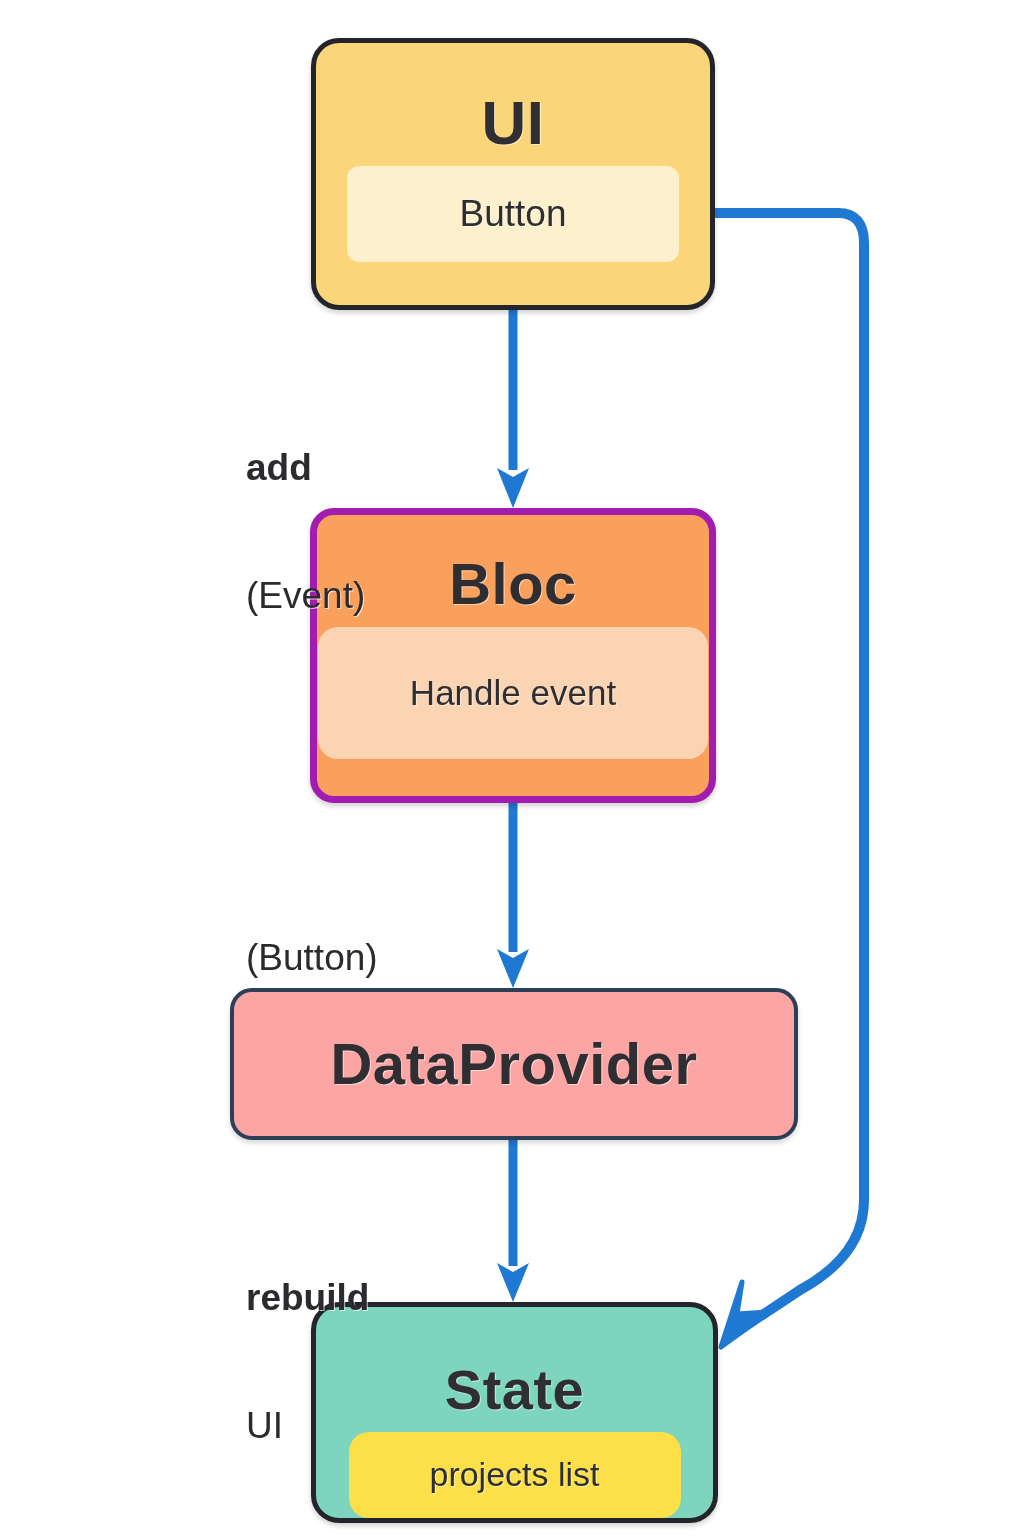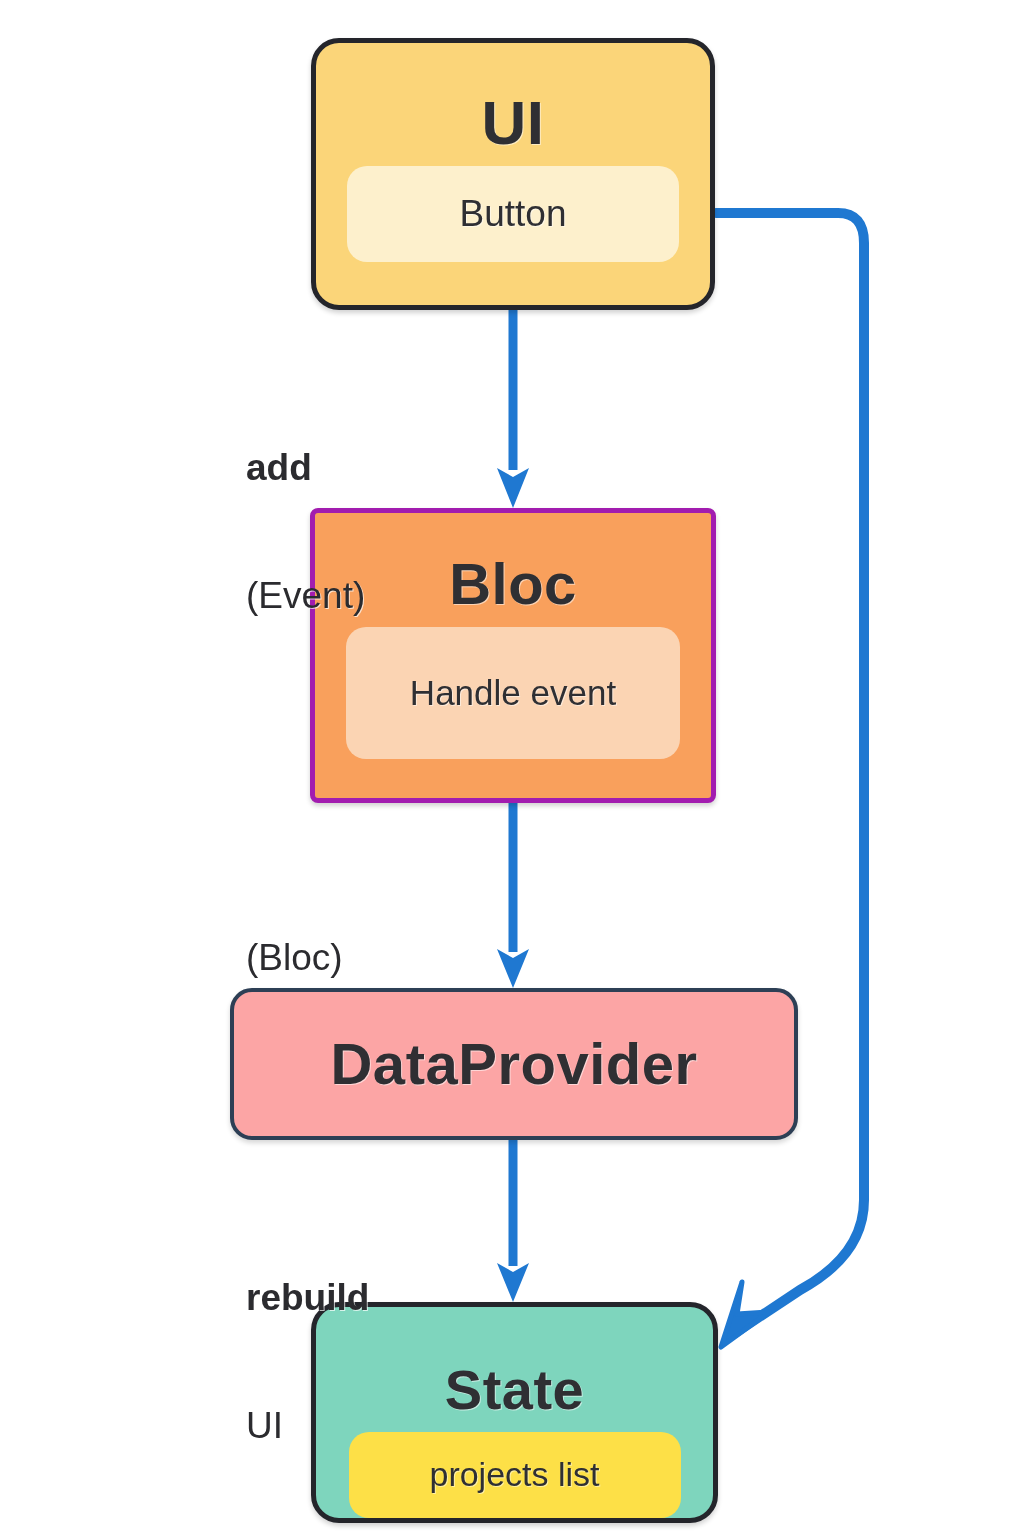--- a/index.html
+++ b/index.html
@@ -68,40 +68,40 @@
     border: 5px solid #24252b;
     border-radius: 28px;
     box-shadow: 0 3px 5px rgba(0,0,0,0.18);
     padding-top: 4px;
   }
   #node-ui .node-title { font-size: 62px; margin-bottom: 10px; }
   #node-ui .node-badge {
     width: 332px;
     height: 96px;
     background: #fdf0cc;
-    border-radius: 20px;
+    border-radius: 12px;
     font-size: 37px;
   }
 
   
   #node-bloc {
     left: 310px;
     top: 508px;
     width: 406px;
     height: 295px;
     background: #f9a košice;
     background: #f9a05c;
-    border: 5px solid #a21caf;
-    border-radius: 8px;
+    border: 7px solid #a21caf;
+    border-radius: 24px;
     box-shadow: 0 3px 5px rgba(0,0,0,0.18);
     padding-top: 2px;
   }
   #node-bloc .node-title { font-size: 58px; margin-bottom: 12px; }
   #node-bloc .node-badge {
-    width: 334px;
+    width: 390px;
     height: 132px;
     background: #fbd4b3;
     border-radius: 20px;
     font-size: 35px;
     flex-direction: column;
   }
 
   
   #node-dataprovider {
     left: 230px;
@@ -209,21 +209,21 @@
     <div class="node-title">State</div>
     <div class="node-badge">projects list</div>
   </div>
 
   <div class="edge-label" id="label-add">
     <span class="lead">add</span>
     <span class="sub">(Event)</span>
   </div>
 
   <div class="edge-label" id="label-emit">
-    <span class="sub">(Bloc)</span>
+    <span class="sub">(Button)</span>
   </div>
 
   <div class="edge-label" id="label-rebuild">
     <span class="lead">rebuild</span>
     <span class="sub">UI</span>
   </div>
 
 </div>
 
 </body></html>

